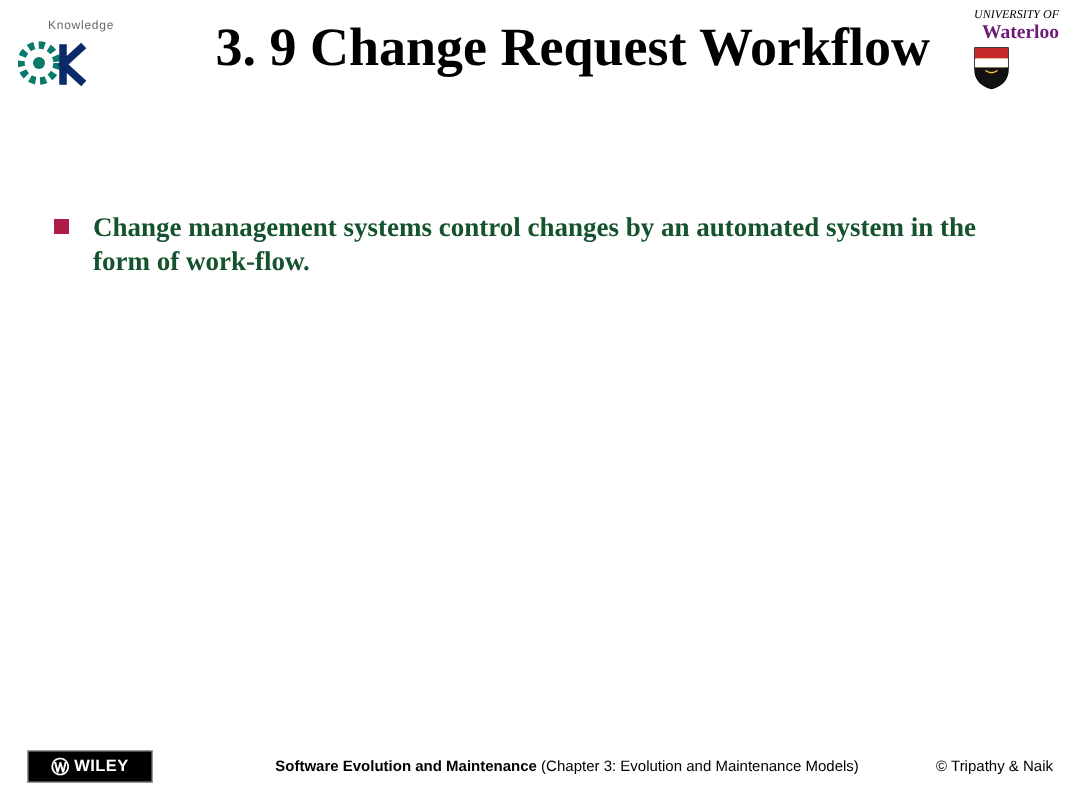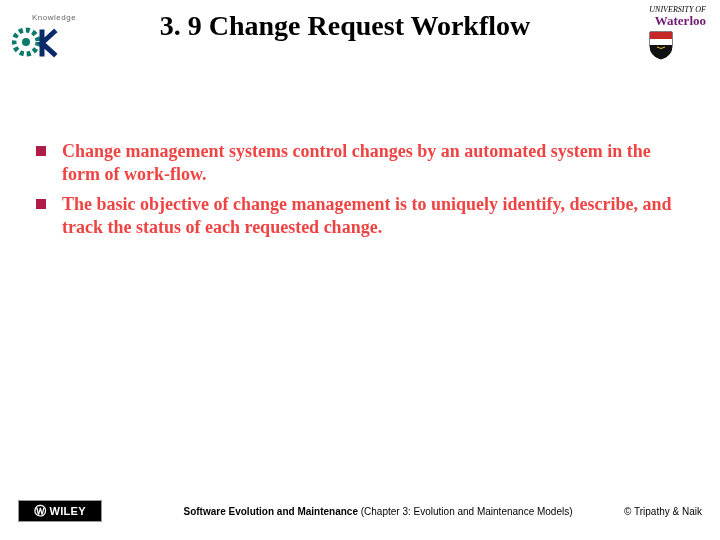--- a/index.html
+++ b/index.html
@@ -47,22 +47,22 @@
     }
     .logo-right .name-label {
       font-family: Georgia, "Times New Roman", serif;
       font-size: 13px;
       font-weight: bold;
       color: #701a75;
       line-height: 1.1;
     }
     .logo-right svg { display: block; margin: 2px auto 0 auto; }
     .title {
-      text-align: center;
-      font-size: 28px;
+      text-align: right;
+      font-size: 36px;
       font-weight: bold;
       color: #000;
       margin-left: 70px;
       margin-right: 100px;
       font-family: Liberation Serif, serif;
     }
     .content {
       padding: 70px 28px 0 36px;
     }
     .bullet-row {
@@ -75,21 +75,21 @@
       height: 10px;
       background: #ae1c47;
       flex-shrink: 0;
       margin-top: 6px;
       margin-right: 16px;
     }
     .bullet-text {
       font-size: 18px;
       font-weight: bold;
       line-height: 1.3;
-      color: #ef4444;
+      color: #14532d;
     }
     .footer {
       position: absolute;
       bottom: 18px;
       left: 0;
       width: 100%;
       padding: 0 18px;
       display: flex;
       align-items: center;
       font-family: Arial, sans-serif;
@@ -150,24 +150,20 @@
     </svg>
   </div>
   <h1 class="title">3. 9 Change Request Workflow</h1>
 </div>
 
 <div class="content">
   <div class="bullet-row">
     <div class="bullet-marker"></div>
     <div class="bullet-text">Change management systems control changes by an automated system in the form of work-flow.</div>
   </div>
-  <div class="bullet-row">
-    <div class="bullet-marker"></div>
-    <div class="bullet-text">The basic objective of change management is to uniquely identify, describe, and track the status of each requested change.</div>
-  </div>
 </div>
 
 <div class="footer">
   <div class="footer-logo">
     <span class="w-icon">Ⓦ</span>
     <span>WILEY</span>
   </div>
   <div class="footer-center">
     <span class="bold">Software Evolution and Maintenance</span><span> (Chapter 3: Evolution and Maintenance Models)</span>
   </div>

